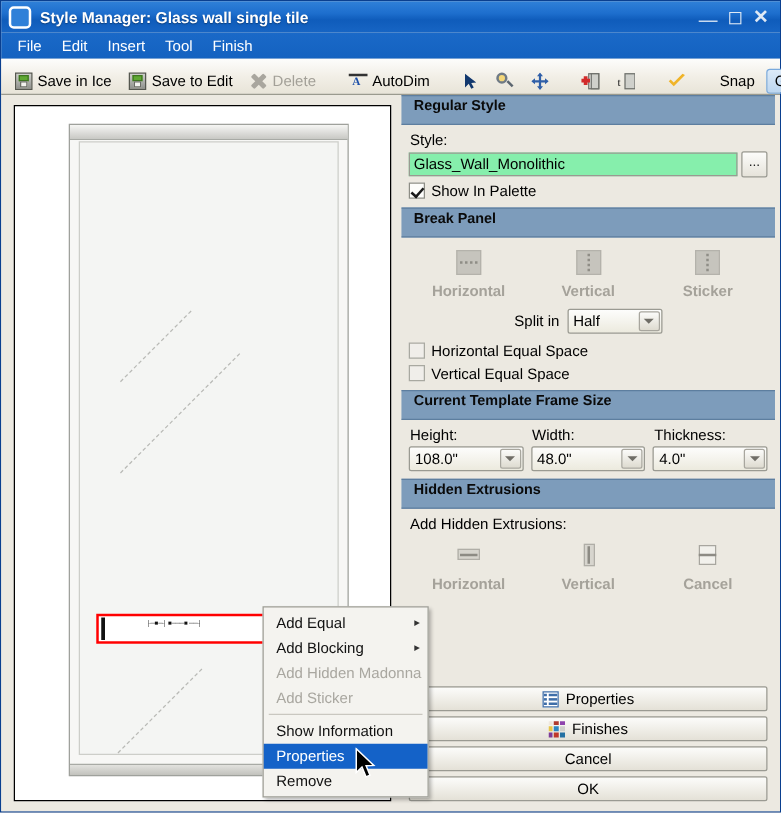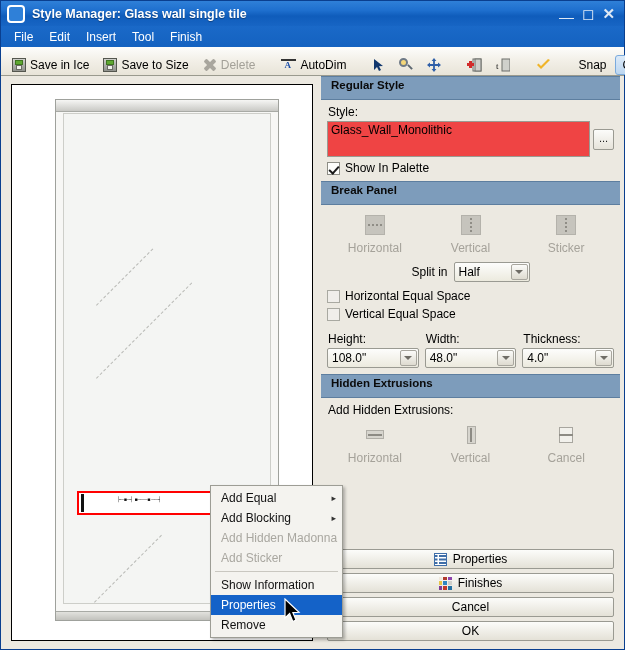--- a/index.html
+++ b/index.html
@@ -144,44 +144,44 @@
   }
   .sec-head{
     background:#7d9cbb;border-top:1px solid #5d7e9f;border-bottom:1px solid #5d7e9f;
     color:#0a0a0a;font-weight:bold;font-size:11.5px;
     padding:2px 0 8px 10px;margin:0;
   }
   .sec-body{padding:4px 6px 6px 6px;}
   .lbl{font-size:12px;color:#000;display:block;margin:1px 0 2px 1px;}
   .row{display:flex;align-items:center;}
   .txtfield{
-    flex:1 1 auto;height:36px;box-sizing:border-box;
-    border:1px solid #9a9a92;background:#ef4444;
+    flex:1 1 auto;height:19px;box-sizing:border-box;
+    border:1px solid #9a9a92;background:#86efac;
     font-family:"Liberation Sans",sans-serif;font-size:12px;color:#000;
     padding:0 3px;line-height:17px;
   }
   .btn-dots{
     width:21px;height:21px;margin-left:3px;flex:0 0 21px;box-sizing:border-box;
     border:1px solid #9a9a92;border-radius:2px;
     background:linear-gradient(to bottom,#fcfcfa,#e6e3da);
     font-size:11px;line-height:17px;text-align:center;color:#222;cursor:default;
   }
-  .cbrow{display:flex;align-items:flex-end;margin-top:4px;}
+  .cbrow{display:flex;align-items:flex-start;margin-top:4px;}
   .cbox{
     width:13px;height:13px;flex:0 0 13px;box-sizing:border-box;
     border:1px solid #8d8d85;background:#fdfdfb;margin-right:5px;
     position:relative;
   }
   .cbox.checked:after{
     content:"";position:absolute;left:3px;top:1px;width:4px;height:8px;
     border:solid #1a1a1a;border-width:0 2px 2px 0;transform:rotate(42deg);
   }
   .cbox.empty{background:#f0eeea;border-color:#a9a9a1;}
   .cblabel{font-size:12px;color:#000;}
-  .icon-row{display:flex;align-items:center;padding:6px 0 2px 0;}
+  .icon-row{display:flex;align-items:center;padding:6px 0 2px 0;font-weight:bold;}
   .icon-cell{width:100px;text-align:center;}
   .icon-cell .cap{display:block;font-size:12px;color:#a5a29a;margin-top:3px;}
   .gi{width:20px;height:20px;display:inline-block;position:relative;}
   
   .gi-hbreak{background:#c6c4bd;border:1px solid #b4b2ab;box-sizing:border-box;}
   .gi-hbreak:after{content:"";position:absolute;left:2px;top:8px;right:2px;height:2px;
      border-top:2px dotted #8f8d86;}
   .gi-vbreak{background:#c6c4bd;border:1px solid #b4b2ab;box-sizing:border-box;}
   .gi-vbreak:after{content:"";position:absolute;top:2px;left:8px;bottom:2px;width:2px;
      border-left:2px dotted #8f8d86;}
@@ -267,21 +267,21 @@
     <div class="mi">Finish</div>
   </div>
 
   <div class="toolbar">
     <div class="tb-item">
       <span class="ico-disk"></span>
       <span>Save in Ice</span>
     </div>
     <div class="tb-item">
       <span class="ico-disk"></span>
-      <span>Save to Size</span>
+      <span>Save to Edit</span>
     </div>
     <div class="tb-item disabled">
       <span class="ico-x"></span>
       <span>Delete</span>
     </div>
     <div class="tb-sep"></div>
     <div class="tb-item">
       <span class="ico-autodim"></span>
       <span>AutoDim</span>
     </div>
@@ -399,20 +399,21 @@
         <div class="cbrow">
           <span class="cbox empty"></span>
           <span class="cblabel">Horizontal Equal Space</span>
         </div>
         <div class="cbrow">
           <span class="cbox empty"></span>
           <span class="cblabel">Vertical Equal Space</span>
         </div>
       </div>
 
+      <div class="sec-head">Current Template Frame Size</div>
       <div class="sec-body">
         <div class="three">
           <div>
               <span class="lbl">Height:</span>
             </div>
           <div>
               <span class="lbl">Width:</span>
             </div>
           <div>
               <span class="lbl">Thickness:</span>

